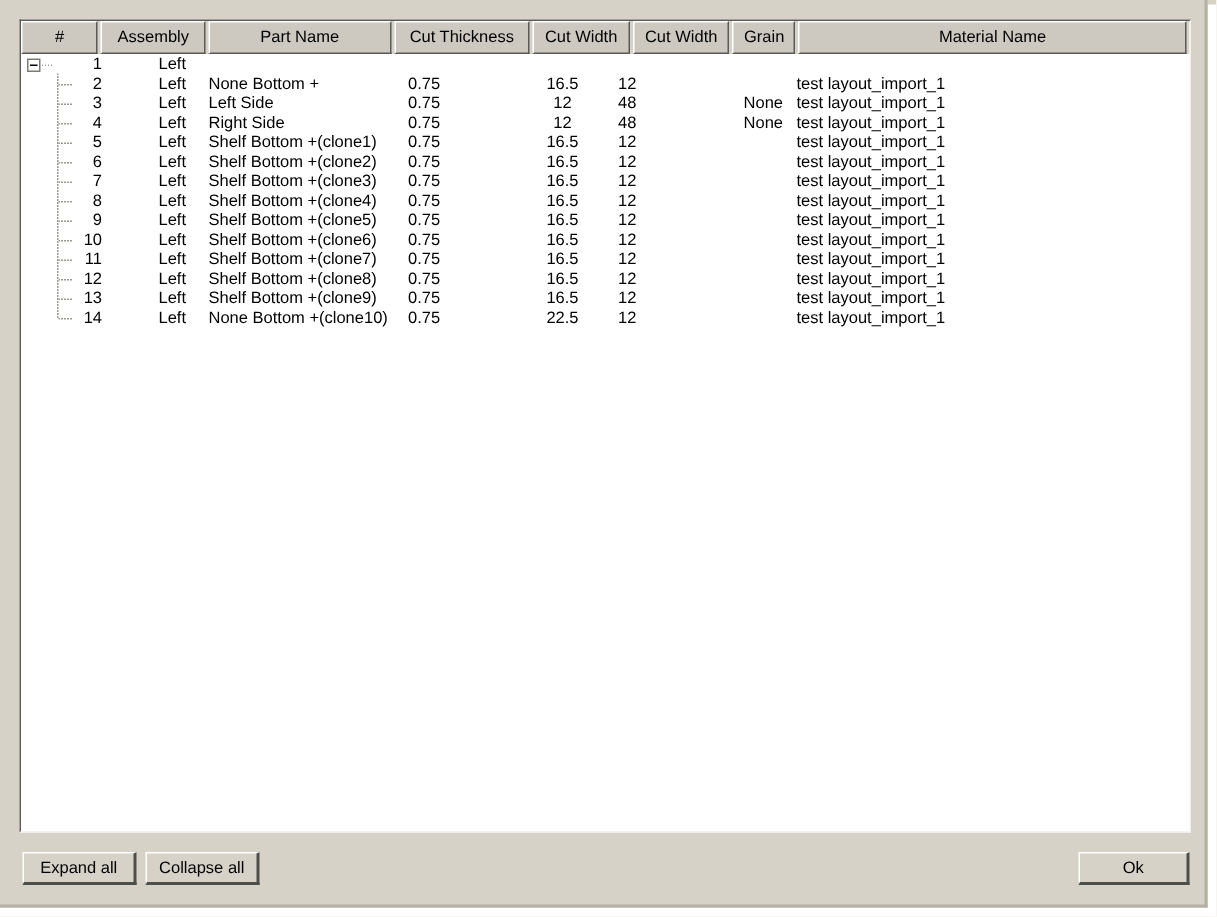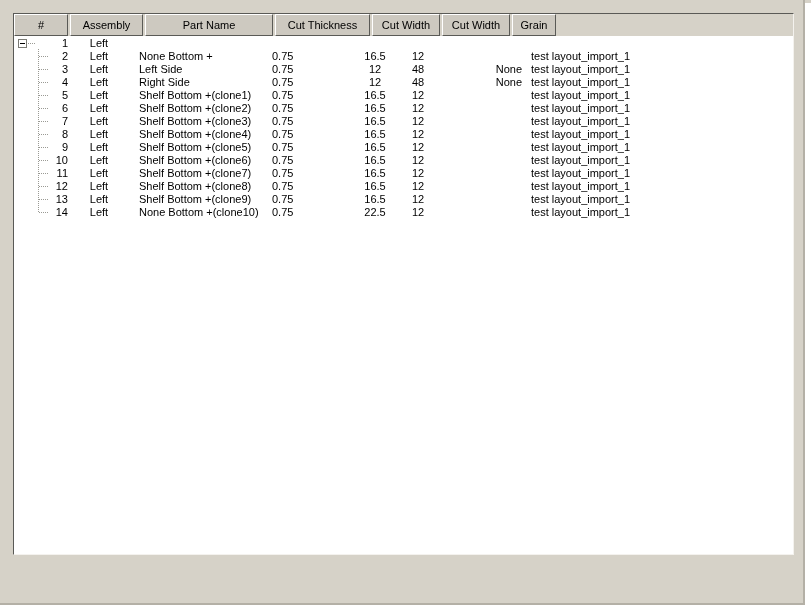--- a/index.html
+++ b/index.html
@@ -112,21 +112,21 @@
   }
   .cell {
     position: absolute;
     top: 0;
     height: 13px;
     line-height: 13px;
     overflow: hidden;
     white-space: nowrap;
   }
   .c-num   { left: 0px;   width: 54px; text-align: right; }
-  .c-asm   { left: 60px;  width: 50px; text-align: center; }
+  .c-asm   { left: 60px;  width: 50px; text-align: right; }
   .c-part  { left: 125px; width: 130px; text-align: left; }
   .c-thk   { left: 258px; width: 60px; text-align: left; }
   .c-wid   { left: 331px; width: 60px; text-align: center; }
   .c-len   { left: 398px; width: 60px; text-align: left; }
   .c-grain { left: 450px; width: 58px; text-align: right; }
   .c-mat   { left: 517px; width: 250px; text-align: left; }
 
   
   .tree-box {
     position: absolute;
@@ -209,20 +209,21 @@
     <div id="listpanel">
 
       <div id="header">
           <div class="hcell" style="width: 54px;">#</div>
           <div class="hcell" style="width: 73px;">Assembly</div>
           <div class="hcell" style="width: 128px;">Part Name</div>
           <div class="hcell" style="width: 95px;">Cut Thickness</div>
           <div class="hcell" style="width: 68px;">Cut Width</div>
           <div class="hcell" style="width: 68px;">Cut Width</div>
           <div class="hcell" style="width: 44px; text-align: right;">Grain</div>
+          <div class="hcell" style="width: 272px;">Material Name</div>
           <div id="header-pad"></div>
         </div>
 
       <div id="rows">
         <div id="tree-trunk" style="height: 163px;"></div>
       <div class="row">
             <span class="tree-box"></span>
             <span class="tree-stub stub-root"></span>
             <span class="cell c-num">1</span>
             <span class="cell c-asm">Left</span>
@@ -373,15 +374,20 @@
             <span class="cell c-thk">0.75</span>
             <span class="cell c-wid">22.5</span>
             <span class="cell c-len">12</span>
             <span class="cell c-grain"></span>
             <span class="cell c-mat">test layout_import_1</span>
           </div>
         </div>
 
     </div>
 
+    <div id="buttonbar">
+      <button class="btn" id="btn-expand">Expand all</button>
+      <button class="btn" id="btn-collapse">Collapse all</button>
+      <button class="btn" id="btn-ok">Ok</button>
+    </div>
 
   </div>
 </div>
 
 </body></html>

